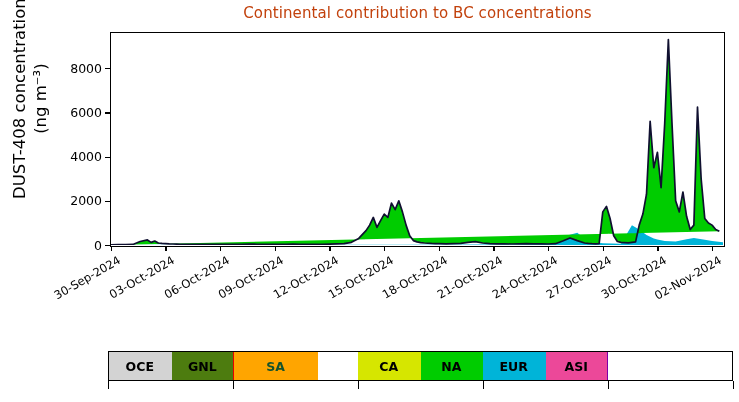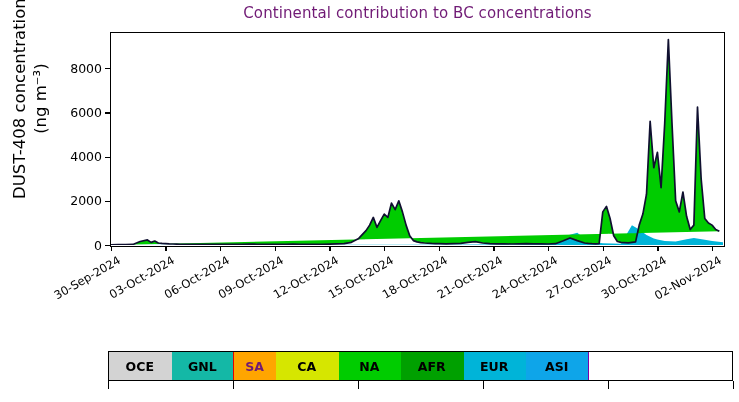--- a/index.html
+++ b/index.html
@@ -3,21 +3,21 @@
 <meta charset="utf-8">
 <style>
   html,body{margin:0;padding:0;background:#ffffff;}
   body{width:739px;height:402px;overflow:hidden;
        font-family:"DejaVu Sans","Liberation Sans",sans-serif;color:#000;}
   #root{position:relative;width:739px;height:402px;}
 
   
   .chart-title{
     position:absolute;left:110px;top:4px;width:615px;
-    text-align:center;font-size:15px;color:#701a75;letter-spacing:.1px;
+    text-align:center;font-size:15px;color:#c2410c;letter-spacing:.1px;
   }
 
   
   .plot-frame{
     position:absolute;left:110px;top:32px;width:615px;height:215px;
     border:1.3px solid #000;box-sizing:border-box;background:#fff;
     overflow:hidden;
   }
   .plot-svg{position:absolute;left:0;top:0;}
 
@@ -110,39 +110,36 @@
         <polygon points="0.00,212 0.00,211.89 72.86,211.82 145.71,211.78 218.57,211.74 291.43,211.67 364.29,211.60 437.14,211.12 455.36,202.72 466.29,199.63 473.57,205.38 480.86,208.69 491.79,210.23 510.00,210.68 520.93,192.13 528.21,196.54 535.50,202.06 542.79,205.38 546.43,206.48 553.71,208.03 564.64,208.47 575.57,206.26 582.86,204.93 593.79,206.70 601.07,208.03 612.00,209.35 612.00,212" fill="#00b4d8" stroke="none"></polygon>
         <polygon points="0.00,212 0.00,211.78 7.29,211.56 14.57,211.67 21.86,211.45 29.14,208.47 36.43,206.92 40.07,209.35 43.71,208.03 47.36,210.01 51.00,210.45 54.64,210.68 58.29,210.90 61.93,211.01 65.57,211.12 69.21,211.23 72.86,211.34 80.14,211.34 87.43,211.45 94.71,211.45 102.00,211.34 109.29,211.23 116.57,211.34 123.86,211.45 131.14,211.34 138.43,211.12 145.71,211.23 153.00,211.34 160.29,211.45 167.57,211.34 174.86,211.23 182.14,211.12 189.43,211.34 196.71,211.45 204.00,211.34 211.29,211.23 218.57,211.12 225.86,210.90 233.14,210.68 240.43,209.35 247.71,205.38 255.00,197.65 258.64,192.13 262.29,184.40 265.93,194.33 269.57,187.71 273.21,181.08 276.86,184.40 280.50,170.04 284.14,176.67 287.79,167.83 291.43,178.88 295.07,192.13 298.71,202.72 302.36,207.58 306.00,208.91 309.64,209.57 313.29,210.01 316.93,210.23 320.57,210.45 324.21,210.56 327.86,210.68 335.14,210.79 342.43,210.68 349.71,210.45 357.00,209.35 364.29,208.69 371.57,210.01 378.86,210.68 386.14,210.79 393.43,210.90 400.71,211.01 408.00,210.90 415.29,210.68 422.57,210.79 429.86,210.90 437.14,211.01 444.43,210.68 451.71,208.03 459.00,204.93 466.29,207.58 473.57,210.01 477.21,210.45 480.86,210.68 484.50,210.79 488.14,210.68 491.79,178.88 495.43,173.35 499.07,185.50 502.71,202.72 506.36,208.47 510.00,209.35 517.29,209.79 524.57,208.91 528.21,192.13 531.86,181.08 535.50,161.21 539.14,88.33 542.79,134.71 546.43,119.25 550.07,154.58 553.71,90.54 557.36,6.63 561.00,90.54 564.64,167.83 568.29,178.88 571.93,159.00 575.57,183.29 579.21,196.54 582.86,192.13 586.50,73.98 590.14,145.75 593.79,185.50 597.43,189.92 601.07,192.13 604.71,196.54 608.36,198.31 612.00,NaN 612.00,212" fill="#00cc00" stroke="none"></polygon>
         <polyline points="0.00,211.78 7.29,211.56 14.57,211.67 21.86,211.45 29.14,208.47 36.43,206.92 40.07,209.35 43.71,208.03 47.36,210.01 51.00,210.45 54.64,210.68 58.29,210.90 61.93,211.01 65.57,211.12 69.21,211.23 72.86,211.34 80.14,211.34 87.43,211.45 94.71,211.45 102.00,211.34 109.29,211.23 116.57,211.34 123.86,211.45 131.14,211.34 138.43,211.12 145.71,211.23 153.00,211.34 160.29,211.45 167.57,211.34 174.86,211.23 182.14,211.12 189.43,211.34 196.71,211.45 204.00,211.34 211.29,211.23 218.57,211.12 225.86,210.90 233.14,210.68 240.43,209.35 247.71,205.38 255.00,197.65 258.64,192.13 262.29,184.40 265.93,194.33 269.57,187.71 273.21,181.08 276.86,184.40 280.50,170.04 284.14,176.67 287.79,167.83 291.43,178.88 295.07,192.13 298.71,202.72 302.36,207.58 306.00,208.91 309.64,209.57 313.29,210.01 316.93,210.23 320.57,210.45 324.21,210.56 327.86,210.68 335.14,210.79 342.43,210.68 349.71,210.45 357.00,209.35 364.29,208.69 371.57,210.01 378.86,210.68 386.14,210.79 393.43,210.90 400.71,211.01 408.00,210.90 415.29,210.68 422.57,210.79 429.86,210.90 437.14,211.01 444.43,210.68 451.71,208.03 459.00,204.93 466.29,207.58 473.57,210.01 477.21,210.45 480.86,210.68 484.50,210.79 488.14,210.68 491.79,178.88 495.43,173.35 499.07,185.50 502.71,202.72 506.36,208.47 510.00,209.35 517.29,209.79 524.57,208.91 528.21,192.13 531.86,181.08 535.50,161.21 539.14,88.33 542.79,134.71 546.43,119.25 550.07,154.58 553.71,90.54 557.36,6.63 561.00,90.54 564.64,167.83 568.29,178.88 571.93,159.00 575.57,183.29 579.21,196.54 582.86,192.13 586.50,73.98 590.14,145.75 593.79,185.50 597.43,189.92 601.07,192.13 604.71,196.54 608.36,198.31 612.00,NaN" fill="none" stroke="#101030" stroke-width="1.7" stroke-linejoin="round"></polyline>
       </svg>
   </div>
 
   <div class="legend" id="legend" style="width: 625px; font-weight: bold;">
       <div class="legend-cell" style="width: 62.5px; background: rgb(211, 211, 211); color: rgb(0, 0, 0); border-right: 1px solid rgb(211, 211, 211);">
         <span>OCE</span>
       </div>
-      <div class="legend-cell" style="width: 62.5px; background: #14b8a6; color: rgb(0, 0, 0); border-right: 1px solid rgb(230, 0, 0);">
+      <div class="legend-cell" style="width: 62.5px; background: #4d7c0f; color: rgb(0, 0, 0); border-right: 1px solid rgb(230, 0, 0);">
         <span>GNL</span>
       </div>
-      <div class="legend-cell" style="width: 42px; background: rgb(255, 165, 0); color: #701a75; border-right: 1px solid rgb(255, 165, 0); align-items: center;">
+      <div class="legend-cell" style="width: 84px; background: rgb(255, 165, 0); color: #14532d; border-right: 1px solid rgb(255, 165, 0); align-items: center;">
         <span>SA</span>
       </div>
-      <div class="legend-cell" style="width: 62.5px; background: rgb(214, 230, 0); color: rgb(0, 0, 0); border-right: 1px solid rgb(214, 230, 0);">
+      <div class="legend-cell" style="width: 62.5px; background: rgb(214, 230, 0); color: rgb(0, 0, 0); border-right: 1px solid rgb(214, 230, 0); margin-left: 40px;">
         <span>CA</span>
       </div>
       <div class="legend-cell" style="width: 62.5px; background: rgb(0, 204, 0); color: rgb(0, 0, 0); border-right: 1px solid rgb(0, 204, 0);">
         <span>NA</span>
       </div>
-      <div class="legend-cell" style="width: 62.5px; background: rgb(0, 160, 0); color: rgb(0, 0, 0); border-right: 1px solid rgb(0, 160, 0);">
-        <span>AFR</span>
-      </div>
       <div class="legend-cell" style="width: 62.5px; background: rgb(0, 180, 216); color: #000000; border-right: 1px solid rgb(0, 180, 216);">
         <span>EUR</span>
       </div>
-      <div class="legend-cell" style="width: 62.5px; background: #0ea5e9; color: rgb(0, 0, 0); border-right: 1px solid rgb(123, 0, 168);">
+      <div class="legend-cell" style="width: 62.5px; background: #ec4899; color: rgb(0, 0, 0); border-right: 1px solid rgb(123, 0, 168);">
         <span>ASI</span>
       </div>
     </div>
   <div class="legend-ticks" id="legend-ticks" style="width: 625px;">
       <div class="legend-tickmark" style="left: 0px;"></div>
       <div class="legend-tickmark" style="left: 125px;"></div>
       <div class="legend-tickmark" style="left: 250px;"></div>
       <div class="legend-tickmark" style="left: 375px;"></div>
       <div class="legend-tickmark" style="left: 500px;"></div>
       <div class="legend-tickmark" style="left: 625px;"></div>

